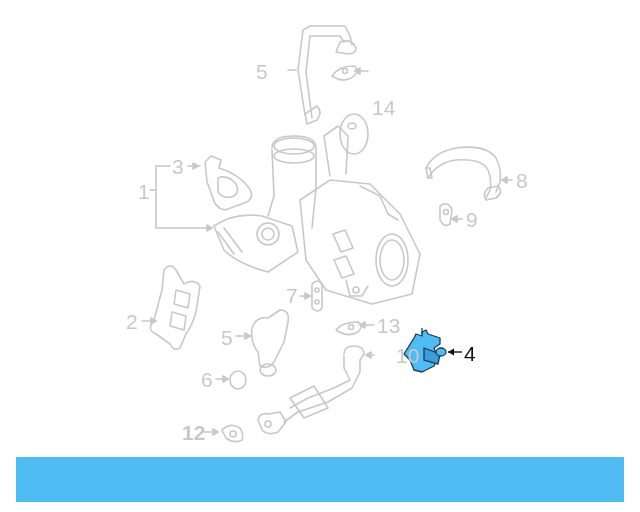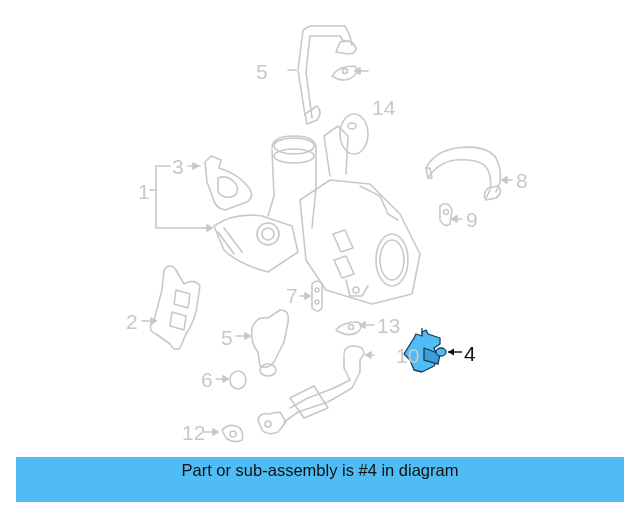--- a/index.html
+++ b/index.html
@@ -154,17 +154,16 @@
 <span class="callout" style="left:138px;top:181px;">1</span>
 <span class="callout" style="left:516px;top:170px;">8</span>
 <span class="callout" style="left:466px;top:209px;">9</span>
 <span class="callout" style="left:286px;top:285px;">7</span>
 <span class="callout" style="left:126px;top:311px;">2</span>
 <span class="callout" style="left:221px;top:327px;">5</span>
 <span class="callout" style="left:377px;top:315px;">13</span>
 <span class="callout" style="left:396px;top:345px;">10</span>
 <span class="callout active" style="left:464px;top:343px;">4</span>
 <span class="callout" style="left:201px;top:369px;">6</span>
-<span class="callout" style="left:182px;top:422px;">12</span>
+<span class="callout" style="left:182px;top:422px;font-weight:bold;">12</span>
 
 <div id="banner">
-  <div>Part or sub-assembly is #4 in diagram</div>
 </div>
 
 </body></html>

